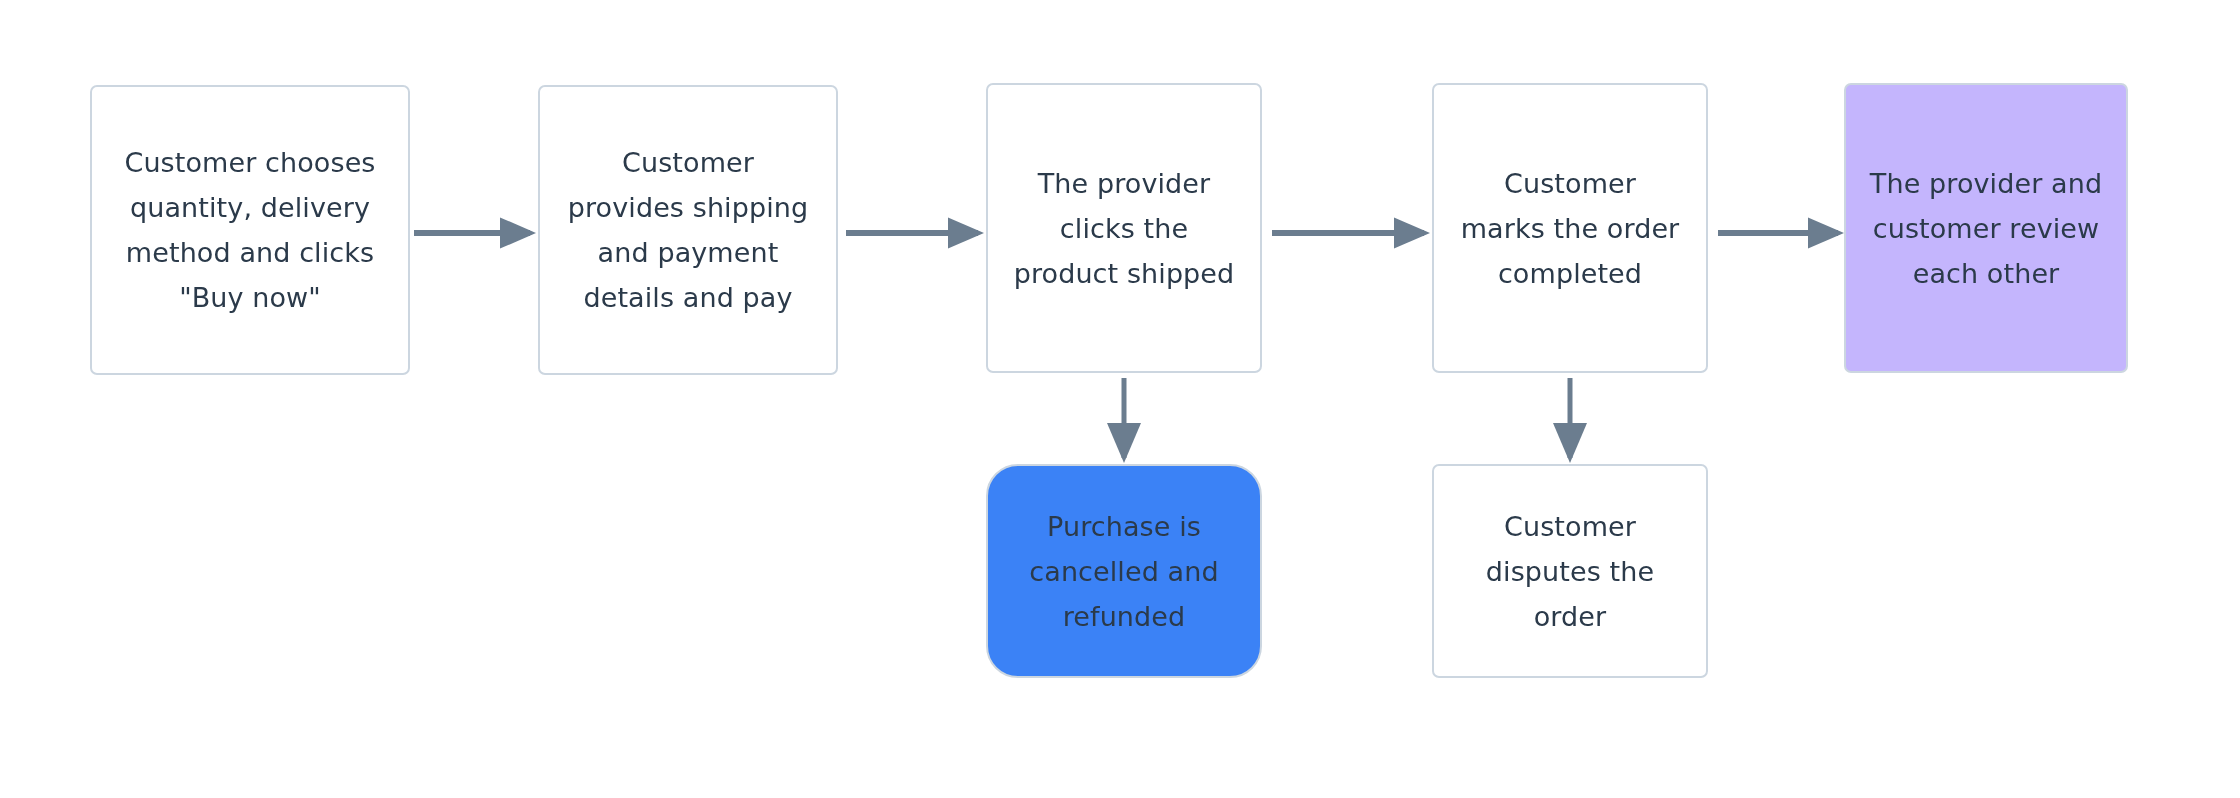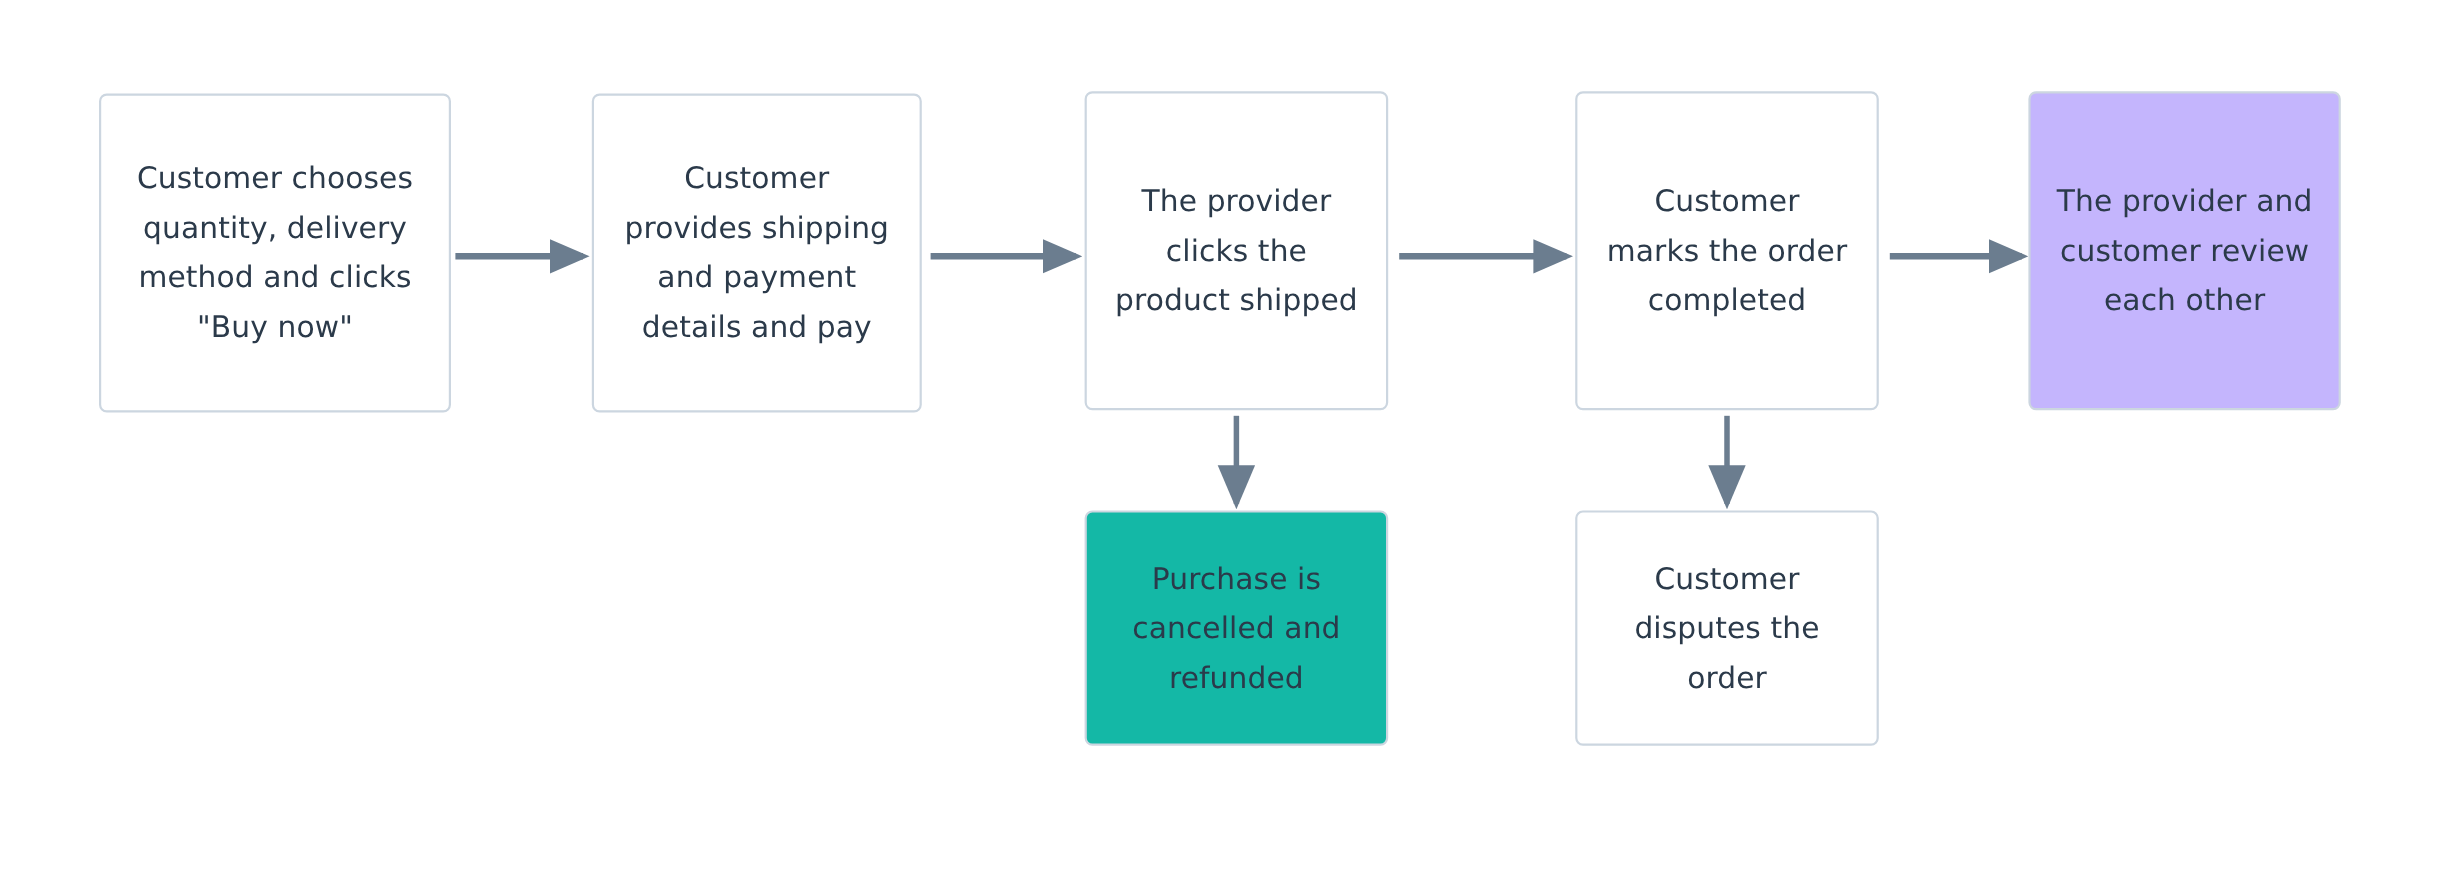--- a/index.html
+++ b/index.html
@@ -97,21 +97,21 @@
       <div class="node" style="left: 1432px; top: 83px; width: 276px; height: 290px; border-color: rgb(204, 214, 224); background: rgb(255, 255, 255);">
         <span class="node-label" style="color: rgb(43, 58, 74);">Customer
 marks the order
 completed</span>
       </div>
       <div class="node" style="left: 1844px; top: 83px; width: 284px; height: 290px; border-color: rgb(204, 214, 224); background: #c4b5fd; justify-content: flex-end;">
         <span class="node-label" style="color: rgb(43, 58, 74);">The provider and
 customer review
 each other</span>
       </div>
-      <div class="node" style="left: 986px; top: 464px; width: 276px; height: 214px; border-color: rgb(204, 214, 224); background: #14b8a6;">
+      <div class="node" style="left: 986px; top: 464px; width: 276px; height: 214px; border-color: rgb(204, 214, 224); background: #3b82f6; border-radius: 32px;">
         <span class="node-label" style="color: rgb(43, 58, 74);">Purchase is
 cancelled and
 refunded</span>
       </div>
       <div class="node" style="left: 1432px; top: 464px; width: 276px; height: 214px; border-color: rgb(204, 214, 224); background: rgb(255, 255, 255);">
         <span class="node-label" style="color: rgb(43, 58, 74);">Customer
 disputes the
 order</span>
       </div>
     </div>

